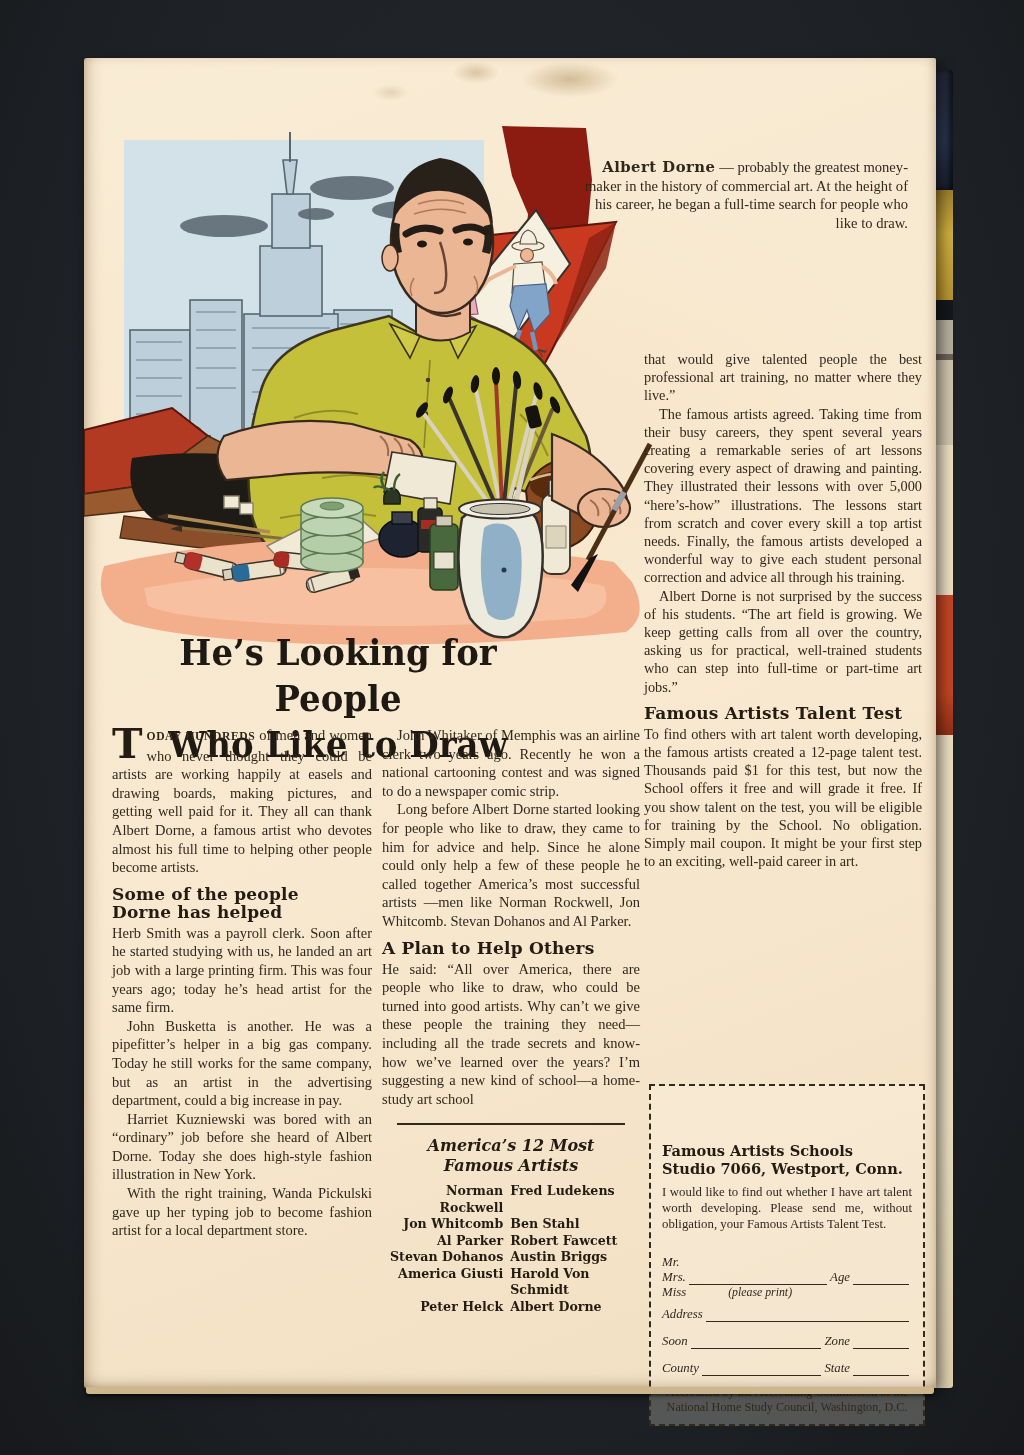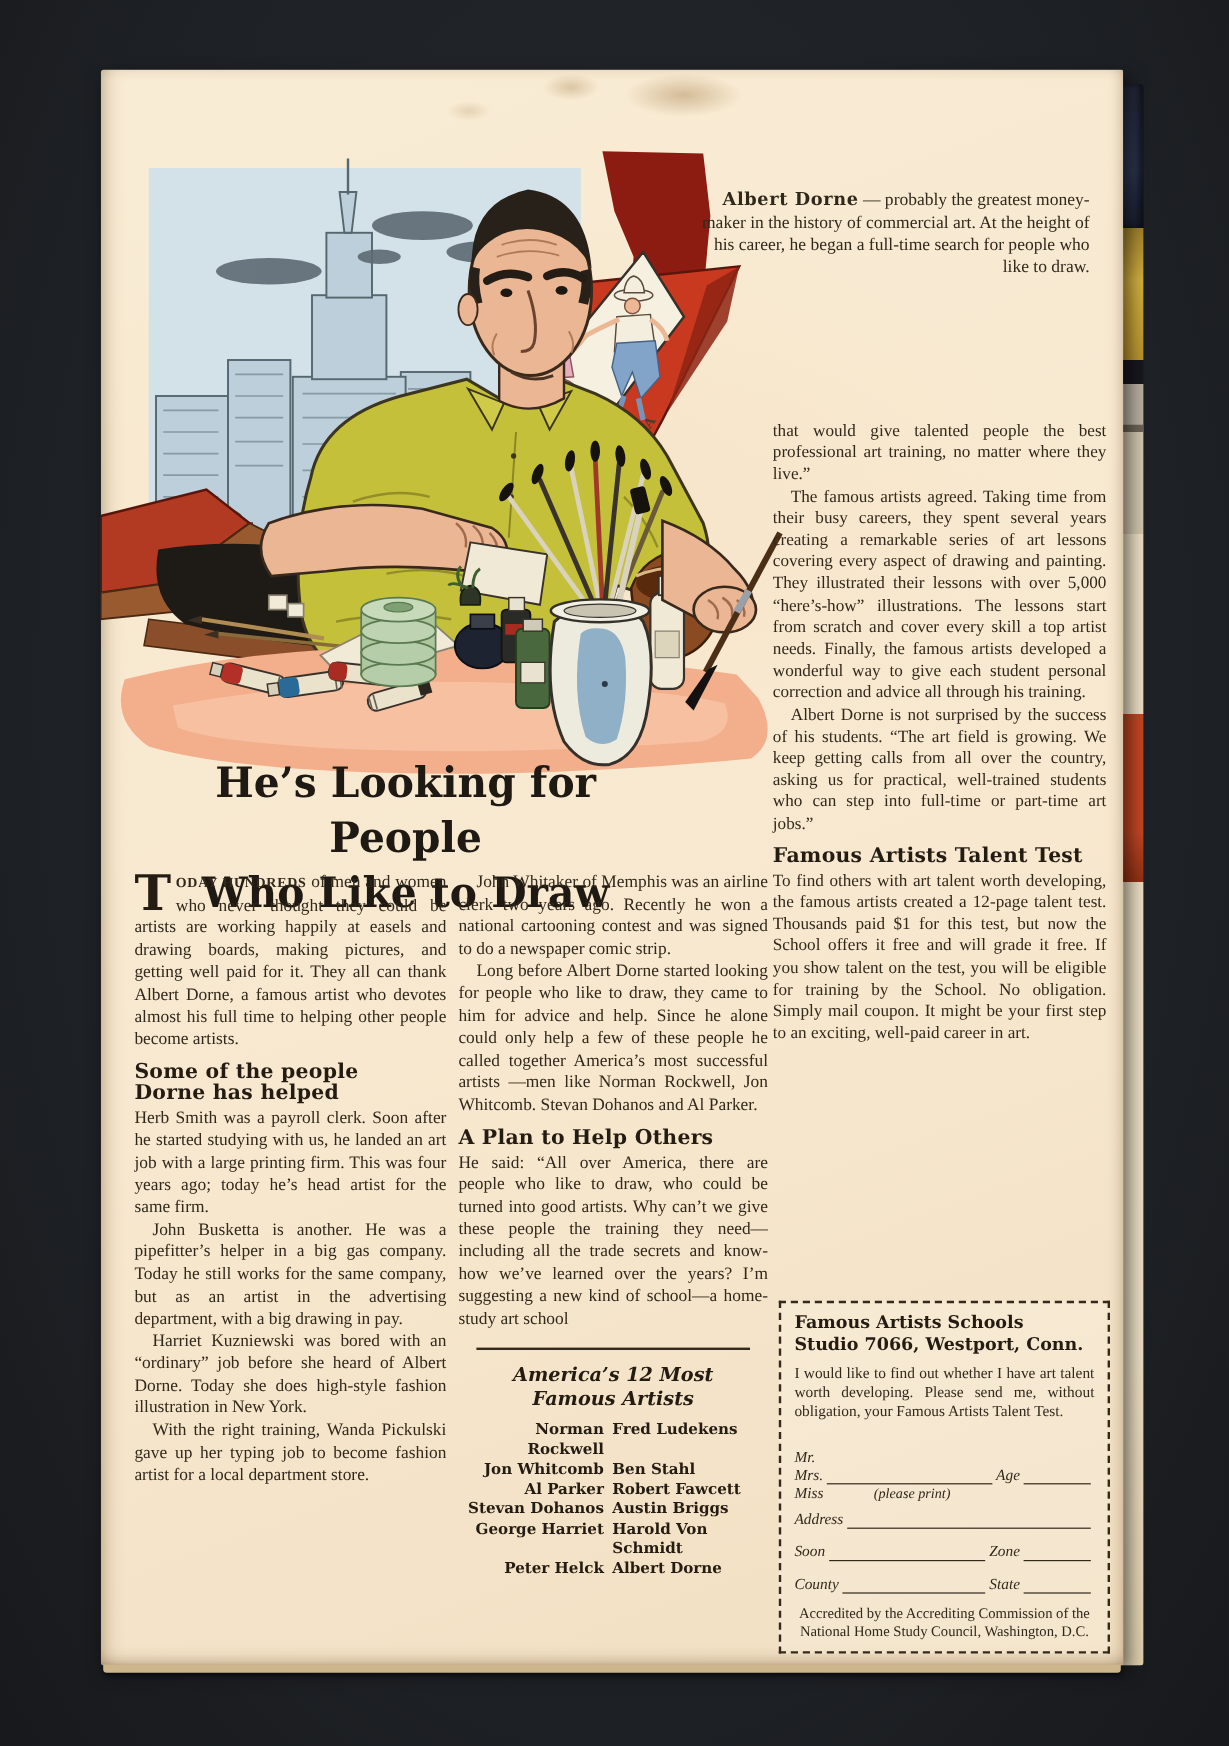--- a/index.html
+++ b/index.html
@@ -59,21 +59,21 @@
   .artists{text-align:center;}
   .artists .at{font-family:"DejaVu Serif",serif;font-weight:bold;font-size:16px;line-height:20px;color:#241c12;}
   .artists .at span{display:block;font-style:italic;}
   .arows{margin-top:7px;}
   .arow{display:flex;font-family:"DejaVu Serif",serif;font-weight:bold;font-size:12.6px;line-height:16.5px;color:#241c12;}
   .arow .al{flex:0 0 47%;text-align:right;padding-right:7px;}
   .arow .ar{flex:1;text-align:left;}
 
   .coupon{position:absolute;left:565px;top:1026px;width:276px;border:2.5px dashed #33291d;
     padding:8px 11px 9px;box-sizing:border-box;background:rgba(255,250,238,.25);}
-  .coupon .ct{font-family:"DejaVu Serif",serif;font-weight:bold;font-size:14.6px;line-height:18px;color:#241c12;}
+  .coupon .ct{font-family:"DejaVu Serif",serif;font-weight:bold;font-size:14.6px;line-height:18px;color:#241c12;margin-top:48px;}
   .coupon .ct span{display:block;}
   .coupon .cb{font-size:12.8px;line-height:15.8px;text-align:justify;margin-top:7px;}
   .frm{margin-top:23px;font-style:italic;font-size:12.8px;line-height:15px;}
   .frow{display:flex;align-items:flex-end;}
   .frow span{white-space:nowrap;}
   .rule{flex:1;border-bottom:1.4px solid #33291d;height:11px;margin:0 3px;}
   .rule.short{flex:0 0 56px;}
   .pp{margin-left:42px;font-size:11.8px;}
   .mt6{margin-top:7px;} .mt10{margin-top:12px;}
   .accred{margin-top:9px;font-size:12.2px;line-height:14.8px;text-align:center;font-style:normal;}
@@ -321,21 +321,21 @@
       <span>Who Like to Draw</span>
     </h1>
 
     <div class="col col-left">
       <p><span class="dropcap">T</span><span class="lead">ODAY HUNDREDS</span><span> of men and women who never thought they could be artists are working happily at easels and drawing boards, making pictures, and getting well paid for it. They all can thank Albert Dorne, a famous artist who devotes almost his full time to helping other people become artists.</span></p>
       <h3 class="subhead">
         <span>Some of the people</span>
         <span>Dorne has helped</span>
       </h3>
       <p>Herb Smith was a payroll clerk. Soon after he started studying with us, he landed an art job with a large printing firm. This was four years ago; today he’s head artist for the same firm.</p>
-      <p class="ind">John Busketta is another. He was a pipefitter’s helper in a big gas company. Today he still works for the same company, but as an artist in the advertising department, with a big drawing in pay.</p>
+      <p class="ind">John Busketta is another. He was a pipefitter’s helper in a big gas company. Today he still works for the same company, but as an artist in the advertising department, could a big increase in pay.</p>
       <p class="ind">Harriet Kuzniewski was bored with an “ordinary” job before she heard of Albert Dorne. Today she does high-style fashion illustration in New York.</p>
       <p class="ind">With the right training, Wanda Pickulski gave up her typing job to become fashion artist for a local department store.</p>
     </div>
 
     <div class="col col-mid">
       <p class="ind">John Whitaker of Memphis was an airline clerk two years ago. Recently he won a national cartooning contest and was signed to do a newspaper comic strip.</p>
       <p class="ind">Long before Albert Dorne started looking for people who like to draw, they came to him for advice and help. Since he alone could only help a few of these people he called together America’s most successful artists —men like Norman Rockwell, Jon Whitcomb. Stevan Dohanos and Al Parker.</p>
       <h3 class="subhead">
           <span>A Plan to Help Others</span>
         </h3>
@@ -357,21 +357,21 @@
             </div>
           <div class="arow">
               <span class="al">Al Parker</span>
               <span class="ar">Robert Fawcett</span>
             </div>
           <div class="arow">
               <span class="al">Stevan Dohanos</span>
               <span class="ar">Austin Briggs</span>
             </div>
           <div class="arow">
-              <span class="al">George Harriet</span>
+              <span class="al">America Giusti</span>
               <span class="ar">Harold Von Schmidt</span>
             </div>
           <div class="arow">
               <span class="al">Peter Helck</span>
               <span class="ar">Albert Dorne</span>
             </div>
         </div>
       </div>
     </div>
 

